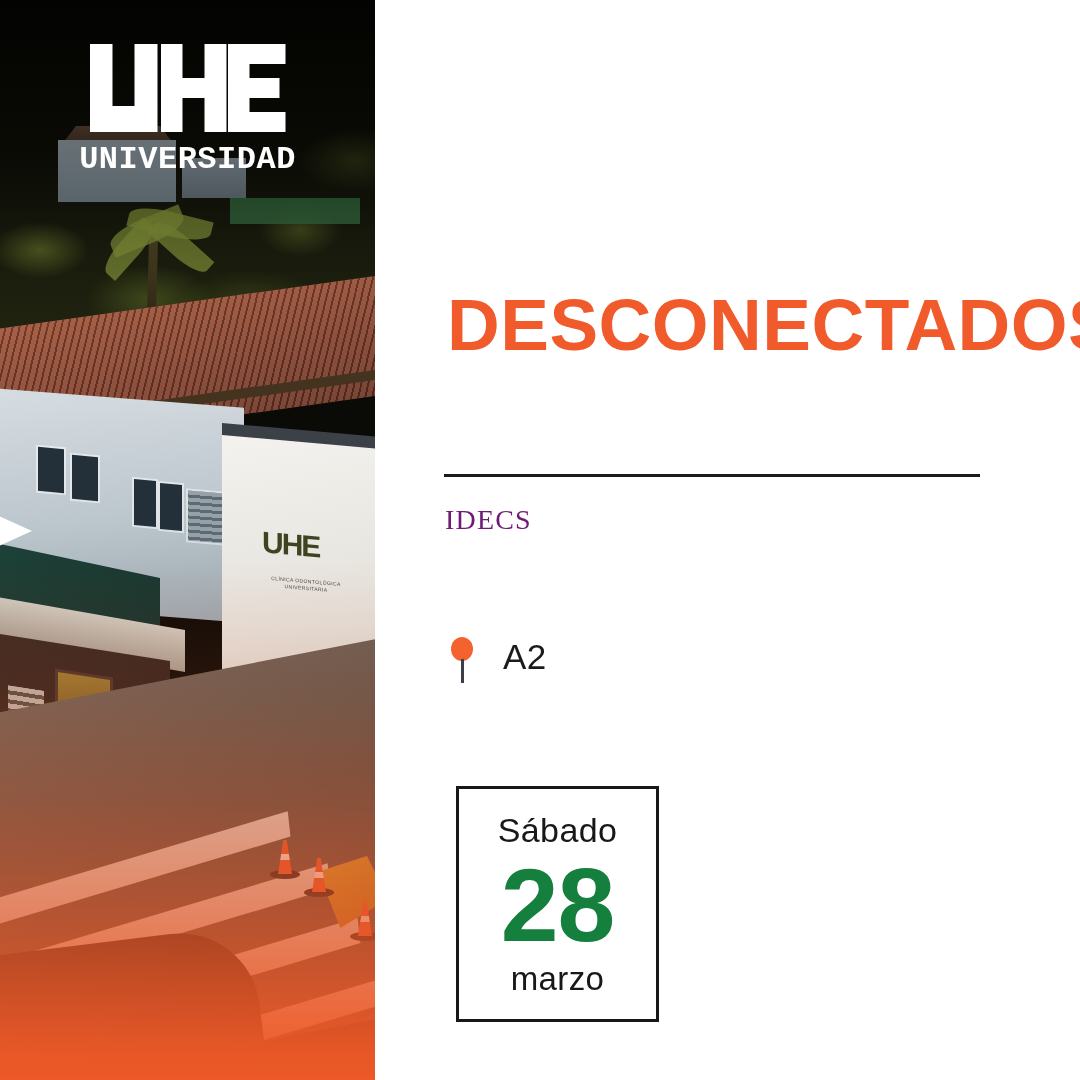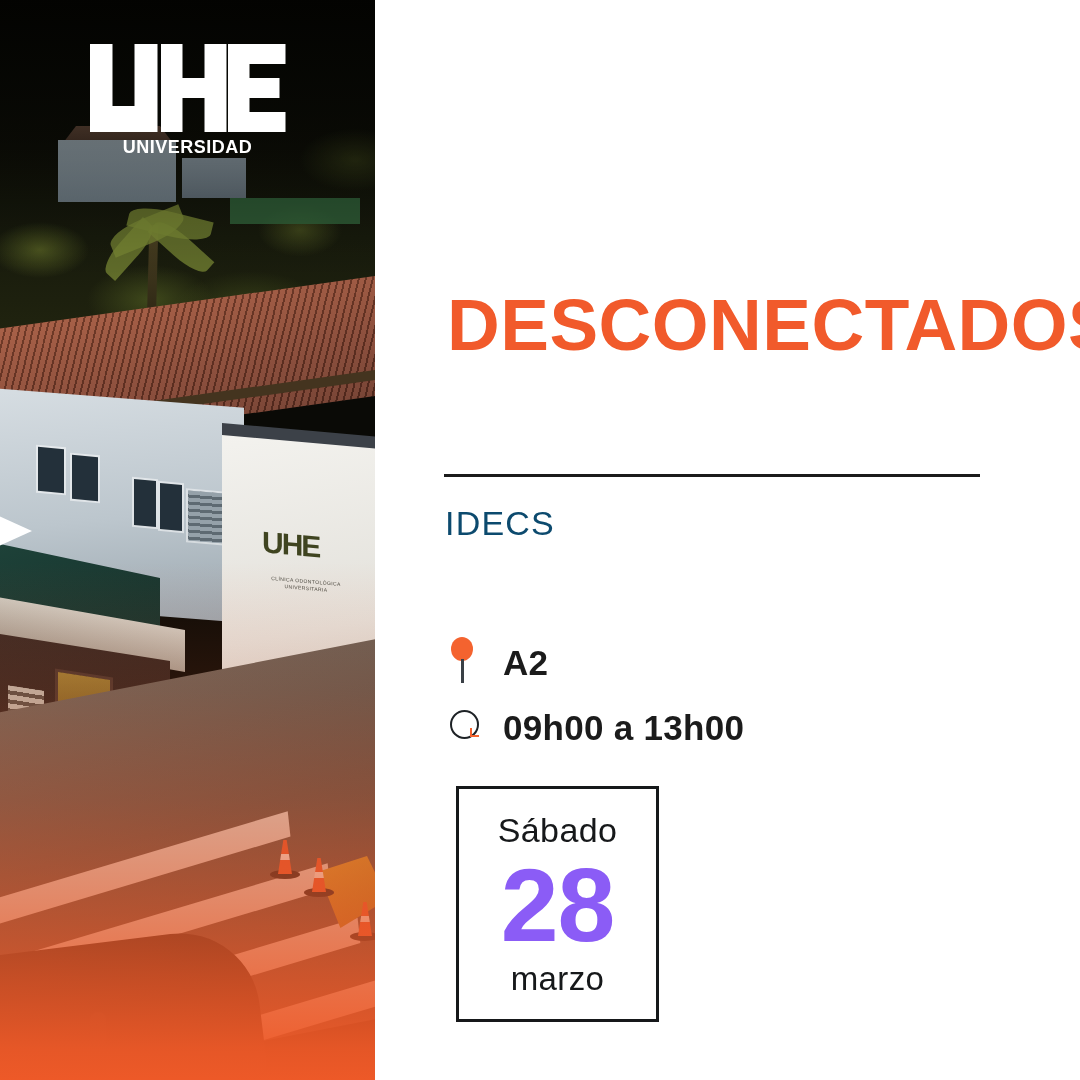--- a/index.html
+++ b/index.html
@@ -258,26 +258,27 @@
     position:relative; width:66px; height:88px; background:#fff;
     clip-path:polygon(0 0, 22px 0, 22px 34px, 44px 34px, 44px 0, 66px 0, 66px 88px, 44px 88px, 44px 54px, 22px 54px, 22px 88px, 0 88px);
     margin-left:-2px;
   }
   .gl-e {
     position:relative; width:58px; height:88px; background:#fff;
     clip-path:polygon(0 0, 58px 0, 58px 20px, 22px 20px, 22px 34px, 52px 34px, 52px 54px, 22px 54px, 22px 68px, 58px 68px, 58px 88px, 0 88px);
     margin-left:-4px;
   }
   .uhe-name {
+    margin-top:12px;
     font-weight:bold;
-    font-size:18px;
+    font-size:32px;
     line-height:31px;
     letter-spacing:0.5px;
     color:#ffffff;
-    font-family:Liberation Sans, sans-serif;
+    font-family:Liberation Mono, monospace;
   }
 
   
   .content {
     position:absolute;
     left:375px; top:0;
     width:705px; height:1080px;
     background:#ffffff;
   }
   .kicker {
@@ -296,31 +297,31 @@
     color:#f15a2b;
     white-space:nowrap;
   }
   .divider {
     position:absolute; left:69px; top:474px;
     width:536px; height:3px;
     background:#1b1b1b;
   }
   .subtitle {
     position:absolute; left:70px; top:504px;
-    font-size:34px;
+    font-size:28px;
     letter-spacing:1.2px;
-    color:#0c4a6e;
+    color:#701a75;
+    font-family:Liberation Serif, serif;
   }
 
   
   .info-row {
     position:absolute; left:70px;
-    display:flex; align-items:flex-end;
+    display:flex; align-items:flex-start;
     height:46px;
-    font-weight:bold;
   }
   .row-place { top:637px; }
   .row-time  { top:702px; }
   .info-icon {
     position:relative;
     width:36px; height:46px;
     flex:0 0 36px;
   }
   
   .pin-head {
@@ -372,21 +373,21 @@
   }
   .date-weekday {
     font-size:34px;
     color:#16181a;
     letter-spacing:.4px;
     line-height:38px;
   }
   .date-day {
     font-size:104px;
     font-weight:bold;
-    color:#8b5cf6;
+    color:#15803d;
     line-height:108px;
     letter-spacing:-1px;
     margin-top:2px;
   }
   .date-month {
     font-size:33px;
     color:#16181a;
     letter-spacing:.4px;
     line-height:36px;
     margin-top:2px;
@@ -487,29 +488,20 @@
     <div class="subtitle">IDECS</div>
 
     <div class="info-row row-place">
       <span class="info-icon">
         <span class="pin-head"></span>
         <span class="pin-stem"></span>
       </span>
       <span class="info-text">A2</span>
     </div>
 
-    <div class="info-row row-time">
-      <span class="info-icon">
-        <span class="clock-face">
-          <span class="clock-hand-h"></span>
-          <span class="clock-hand-m"></span>
-        </span>
-      </span>
-      <span class="info-text">09h00 a 13h00</span>
-    </div>
 
     <div class="date-card">
       <div class="date-weekday">Sábado</div>
       <div class="date-day">28</div>
       <div class="date-month">marzo</div>
     </div>
 
   </div>
 </div>
 

